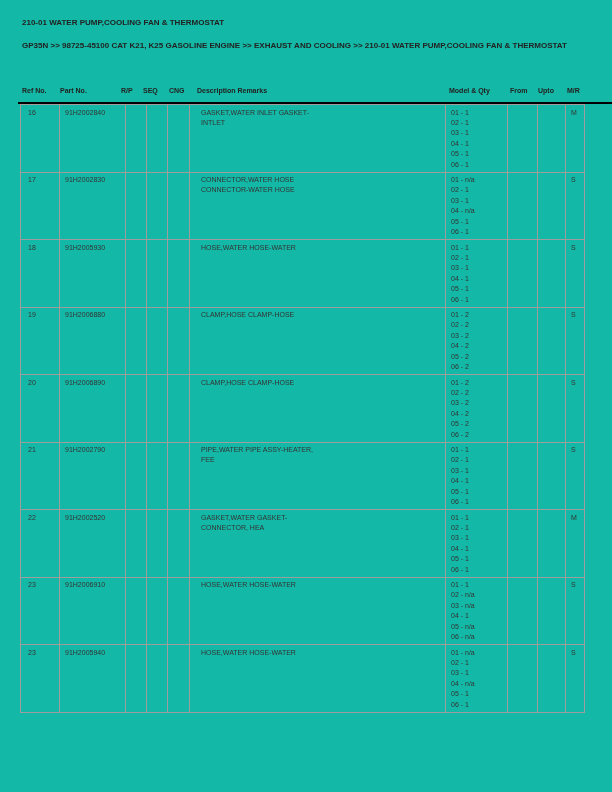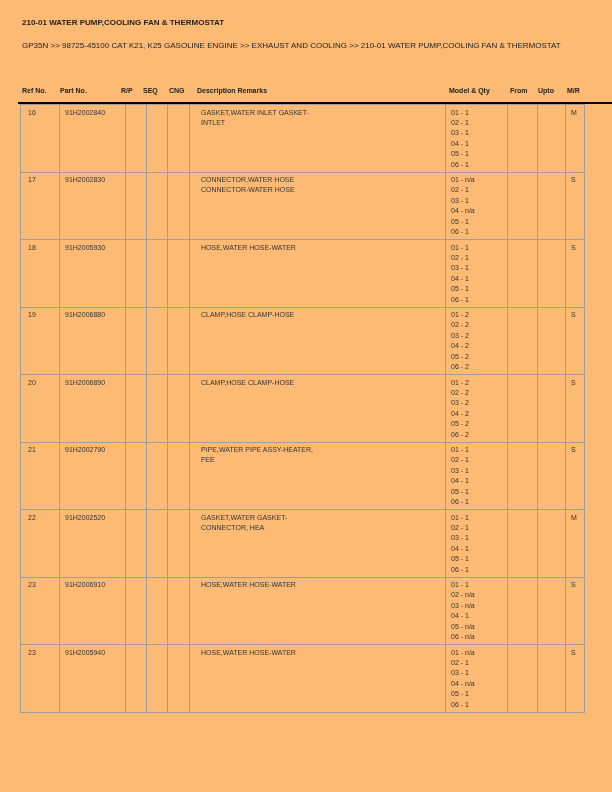--- a/index.html
+++ b/index.html
@@ -1,27 +1,27 @@
 <!DOCTYPE html>
 <html><head>
 <meta charset="utf-8">
 <style>
   * { margin:0; padding:0; box-sizing:border-box; }
   html,body { background:#ffffff; }
   body { width:612px; height:792px; font-family:"Liberation Sans", sans-serif; }
-  .page { position:relative; width:612px; height:792px; background:#fdba74; overflow:hidden; }
+  .page { position:relative; width:612px; height:792px; background:#14b8a6; overflow:hidden; }
 
   .doc-title {
     position:absolute; left:22px; top:17px;
     font-size:8px; font-weight:bold; color:#222; line-height:11px;
     white-space:nowrap;
   }
   .breadcrumb {
     position:absolute; left:22px; top:41px; width:560px;
-    font-size:8px; font-weight:normal; color:#222; line-height:10.5px;
+    font-size:8px; font-weight:bold; color:#222; line-height:10.5px;
   }
 
   .col-headers { position:absolute; left:0; top:86px; width:612px; height:12px; }
   .col-headers span {
     position:absolute; top:0;
     font-size:7px; font-weight:bold; color:#222; line-height:10px;
     white-space:nowrap;
   }
   .h-ref  { left:22px; }
   .h-part { left:60px; }

